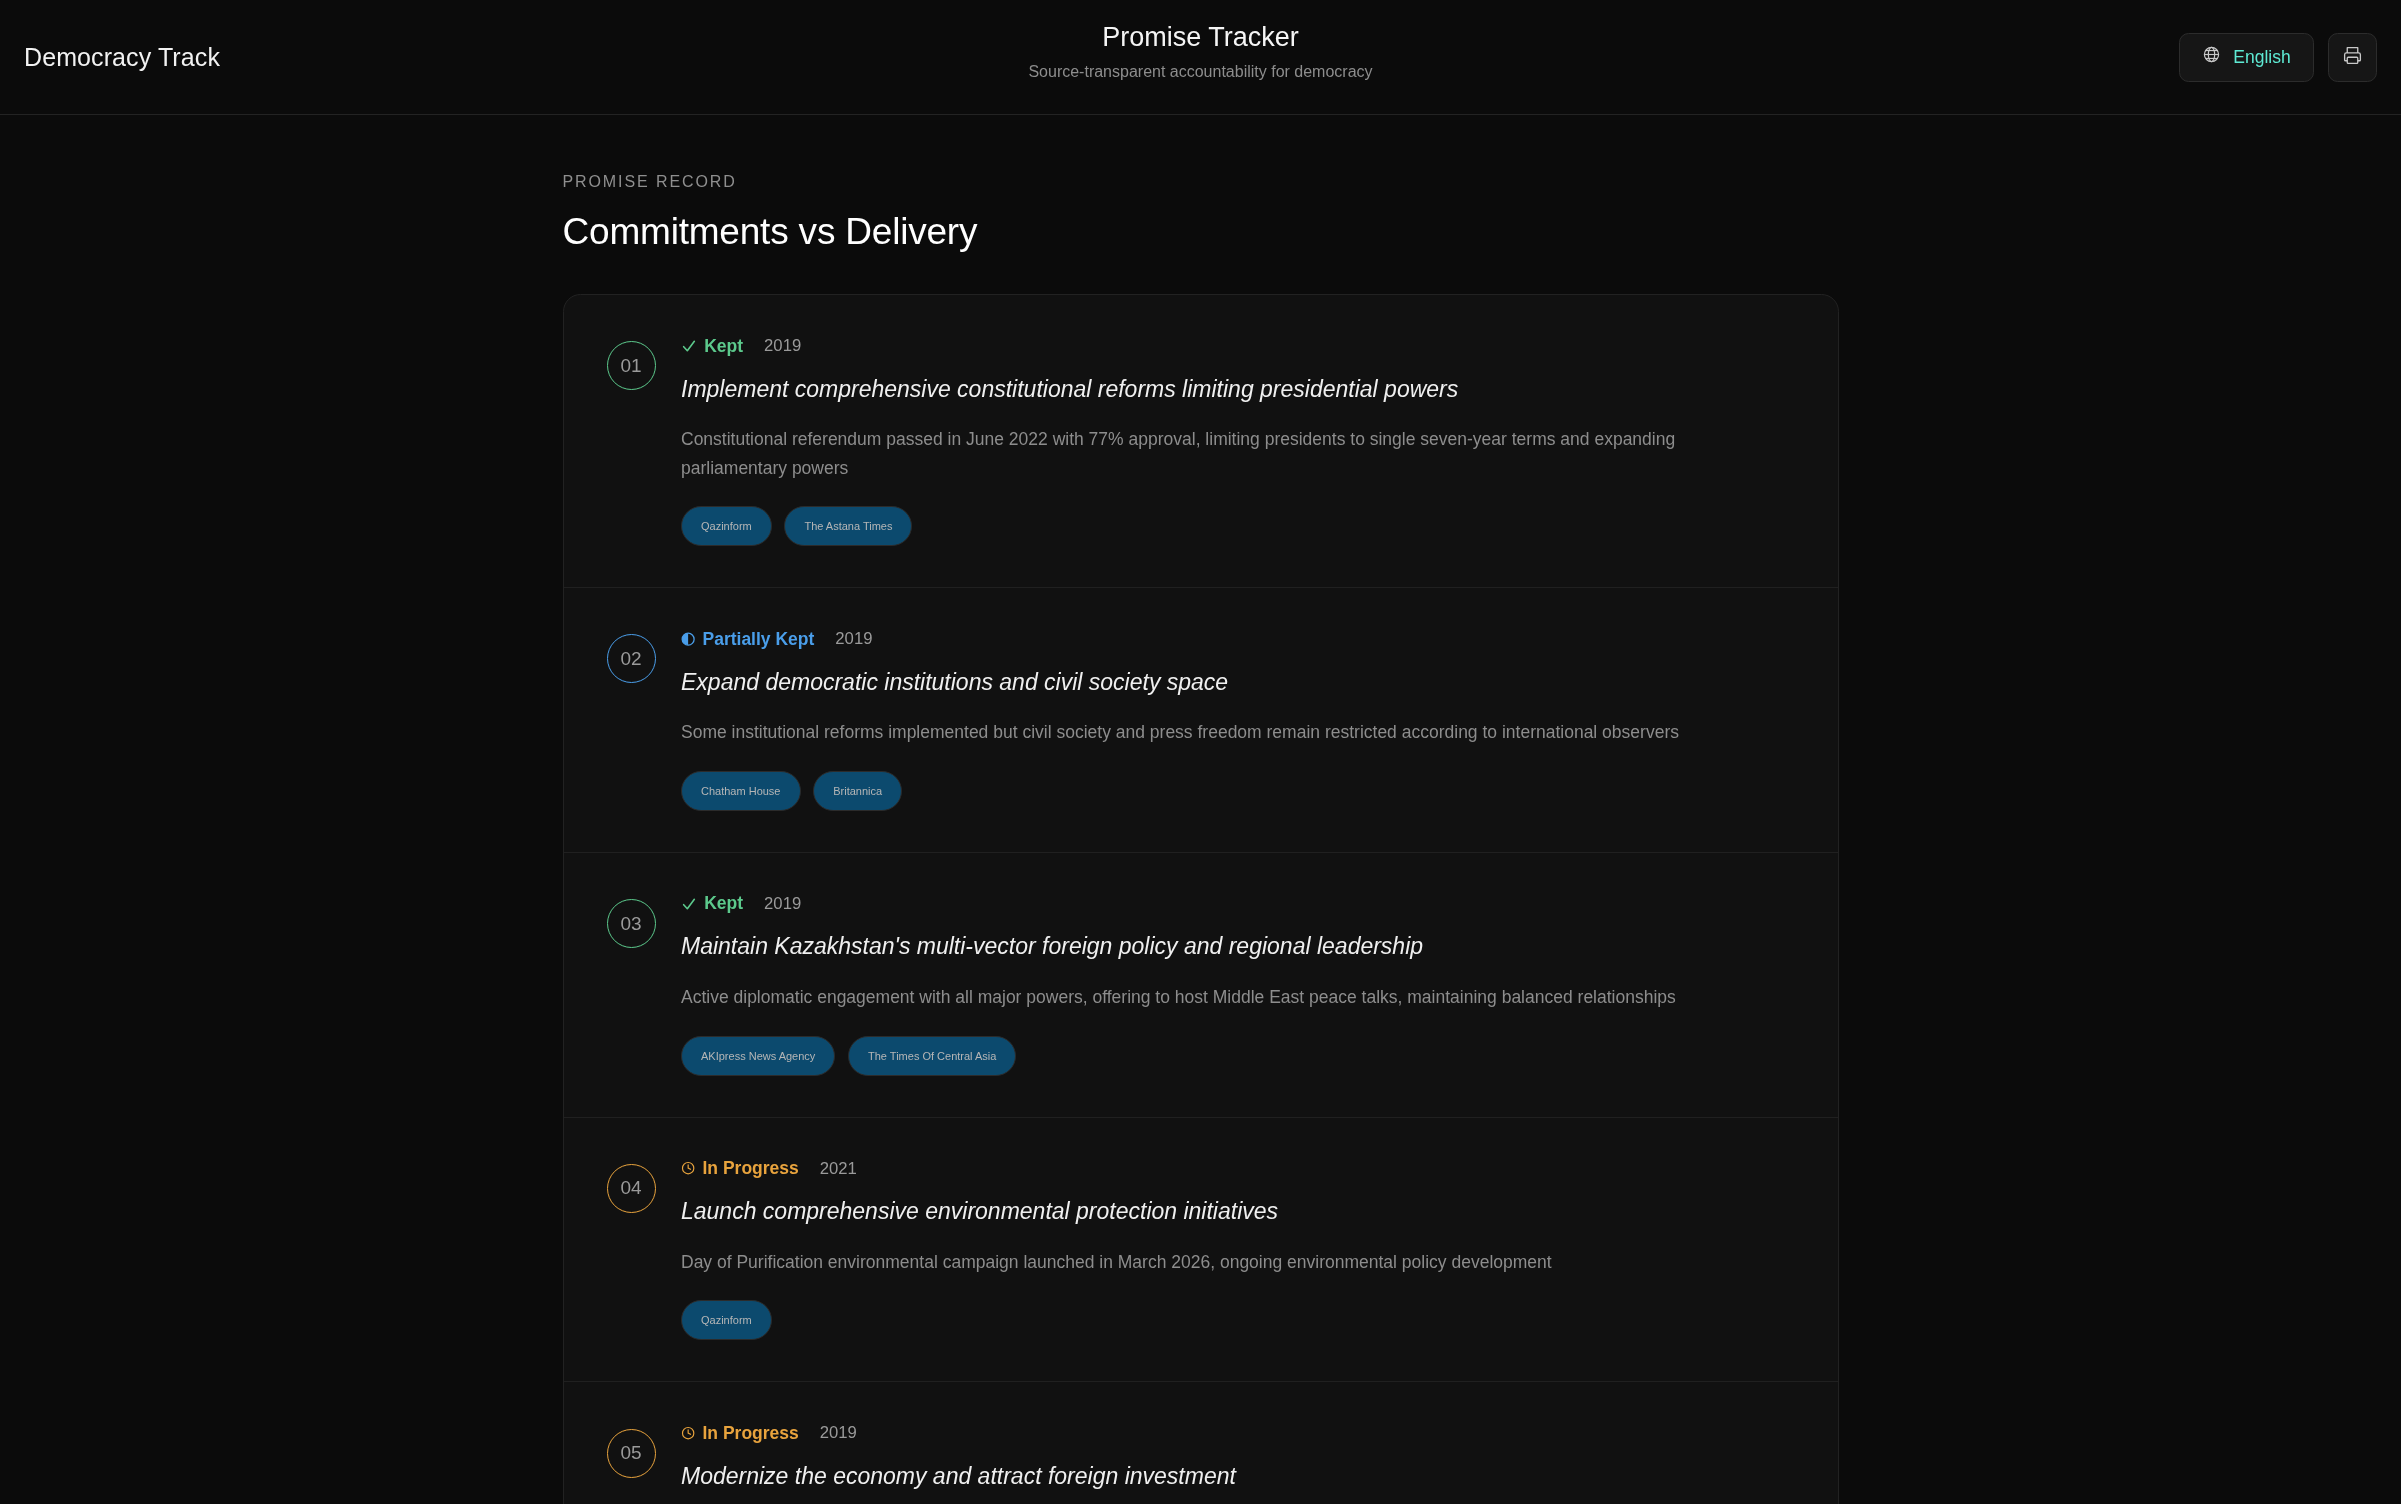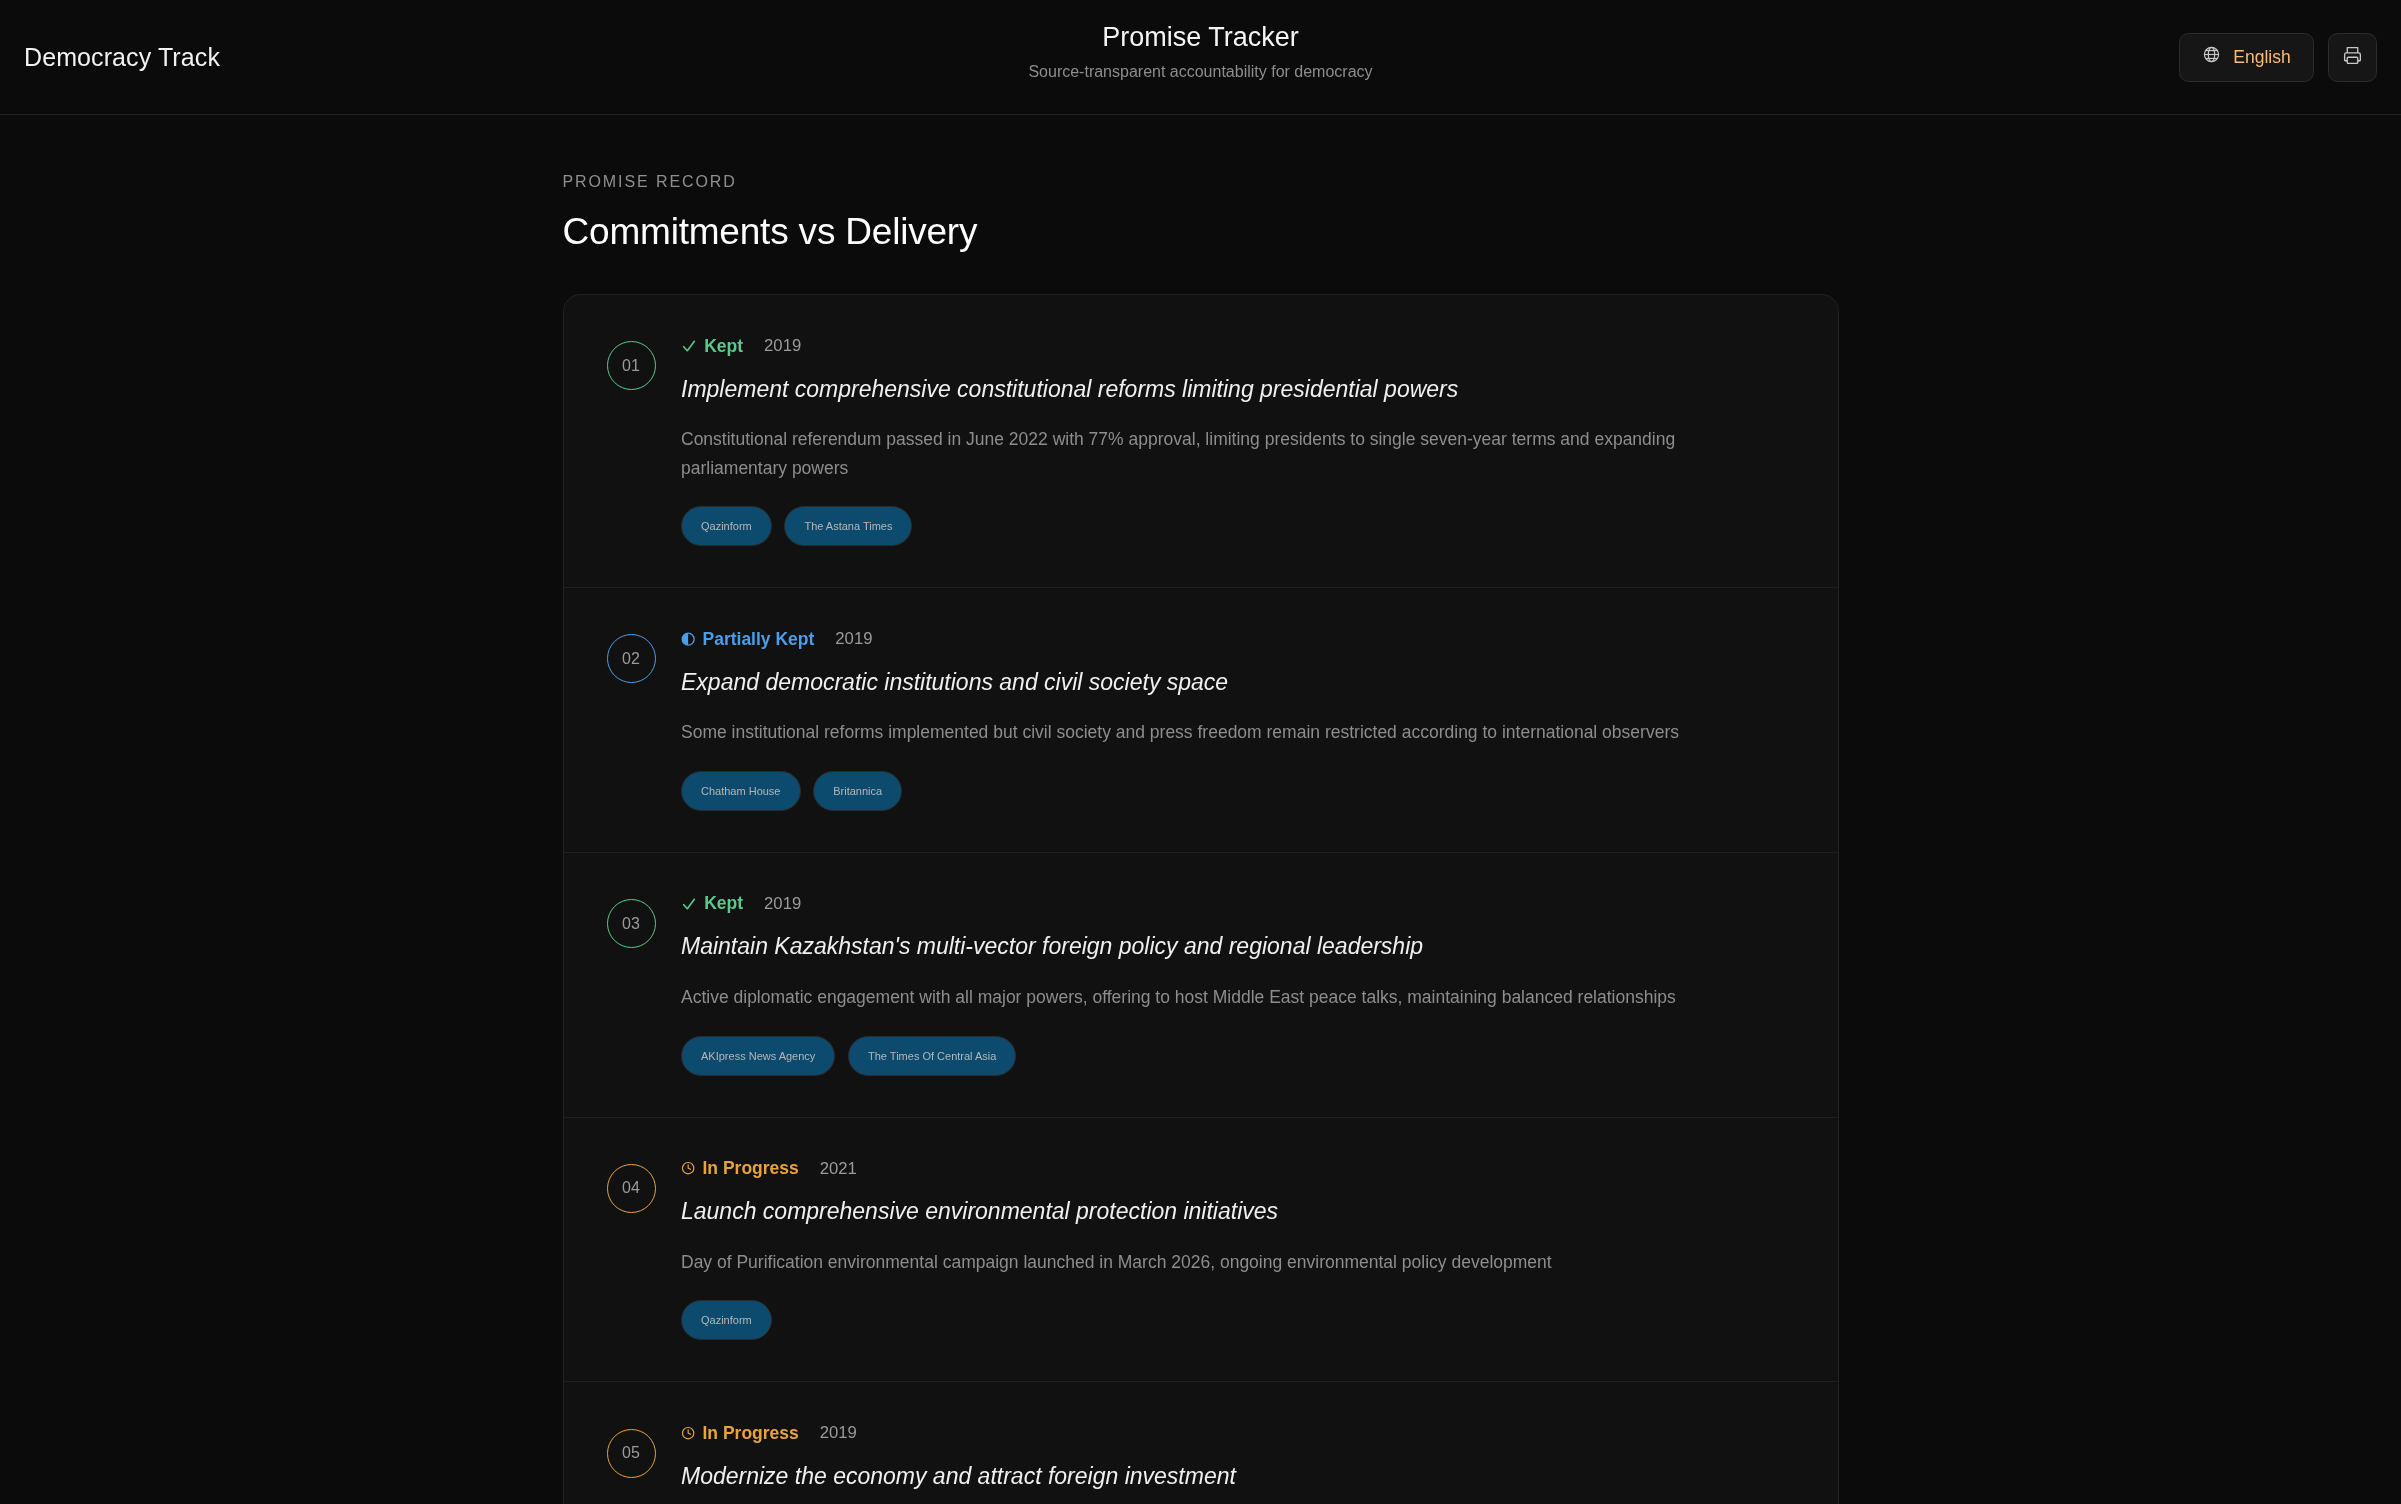--- a/index.html
+++ b/index.html
@@ -56,21 +56,21 @@
   }
   .lang-btn {
     display: flex;
     align-items: center;
     gap: 12.7px;
     height: 49px;
     padding: 0 22px;
     border: 0.8px solid #2c2c2c;
     border-radius: 9.6px;
     background: #161616;
-    color: #fdba74;
+    color: #5eead4;
     font-size: 17.5px;
     cursor: pointer;
   }
   .icon-btn {
     width: 49px; height: 49px;
     border: 0.8px solid #2c2c2c;
     border-radius: 9.6px;
     background: #161616;
     display: flex;
     align-items: center;
@@ -119,21 +119,21 @@
   .promise-row:last-child { border-bottom: none; }
 
   .num-badge {
     flex: 0 0 auto;
     width: 49px; height: 49px;
     border-radius: 50%;
     border: 1.6px solid #444;
     display: flex;
     align-items: center;
     justify-content: center;
-    font-size: 16px;
+    font-size: 19px;
     color: #9a9a9a;
     margin-top: 6.4px;
   }
   .row-body { flex: 1 1 auto; min-width: 0; }
 
   .meta-line {
     display: flex;
     align-items: center;
     gap: 21px;
     height: 22px;

